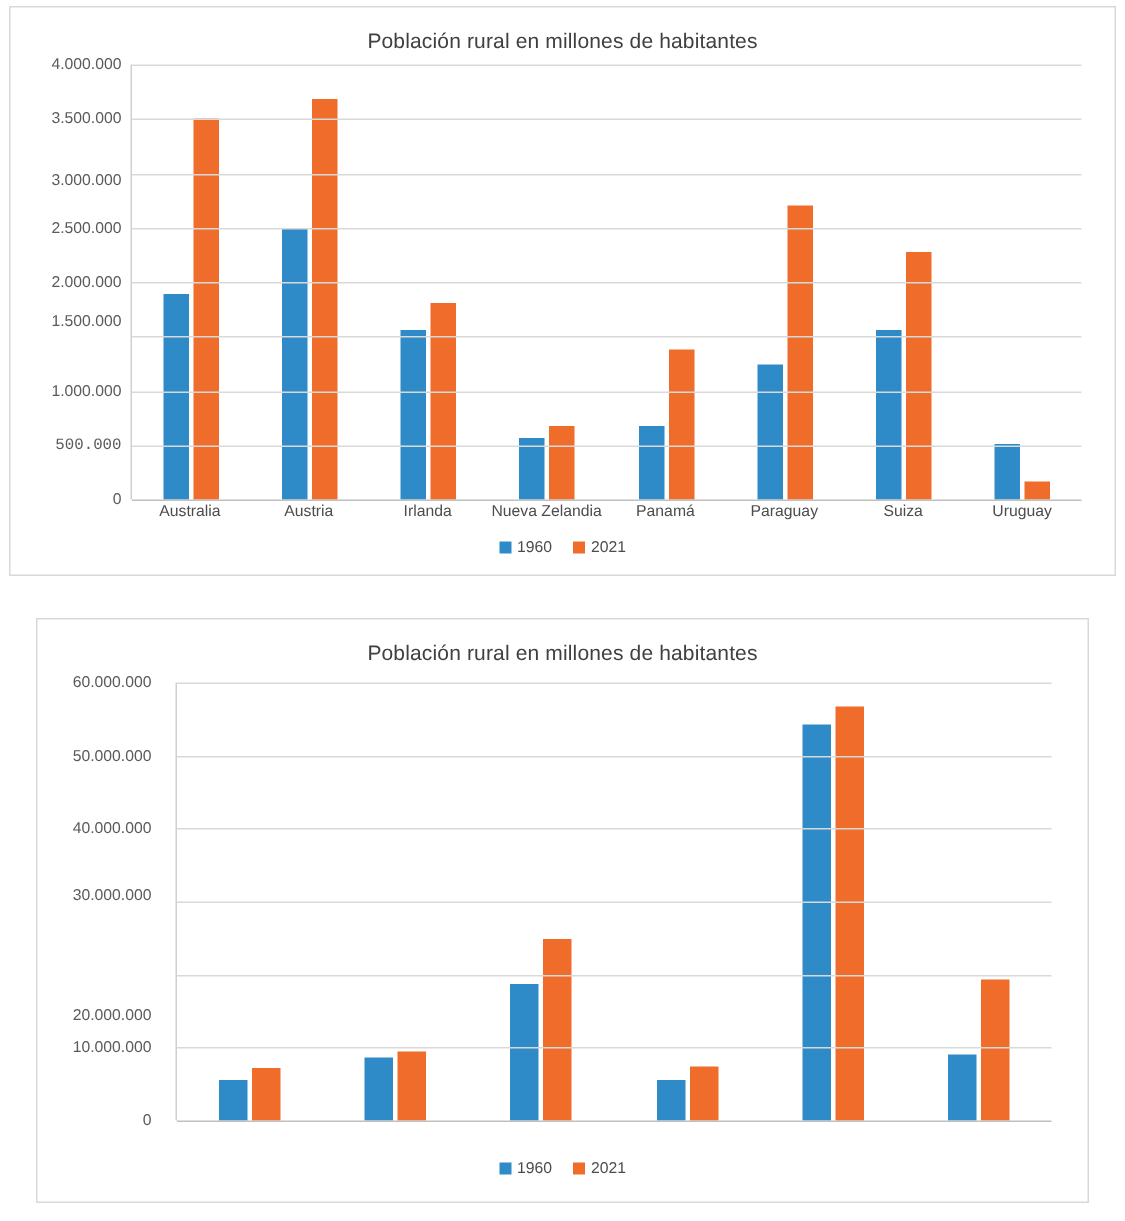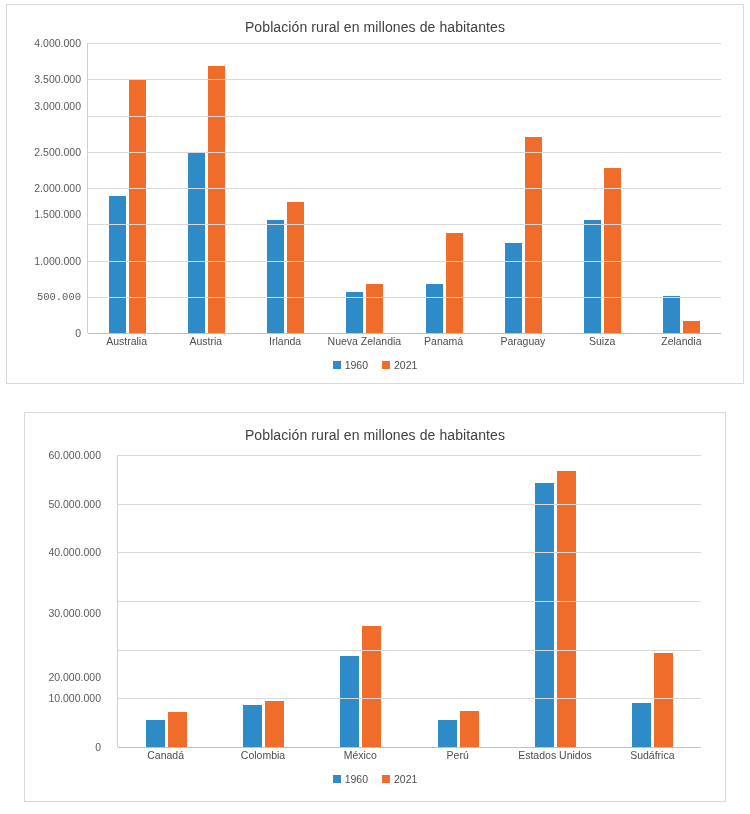--- a/index.html
+++ b/index.html
@@ -158,21 +158,21 @@
 
 <div class="page">
 
   <div class="chart-card" id="card-1">
     <div class="chart-title">Población rural en millones de habitantes</div>
 
     <div class="plot-wrap" id="plot-1">
       <div class="y-labels" id="ylabels-1">
           <div class="y-label" style="top: 0px;">4.000.000</div>
           <div class="y-label" style="top: 36.25px;">3.500.000</div>
-          <div class="y-label" style="top: 63px; text-align: center;">3.000.000</div>
+          <div class="y-label" style="top: 77px; text-align: center;">3.000.000</div>
           <div class="y-label" style="top: 108.75px;">2.500.000</div>
           <div class="y-label" style="top: 145px;">2.000.000</div>
           <div class="y-label" style="top: 171px;">1.500.000</div>
           <div class="y-label" style="top: 217.5px;">1.000.000</div>
           <div class="y-label" style="top: 253.75px; font-family: Liberation Mono, monospace;">500.000</div>
           <div class="y-label" style="top: 290px;">0</div>
         </div>
       <div class="grid-area" id="grid-1">
         <div class="bars-row" id="bars-1">
             <div class="group">
@@ -219,21 +219,21 @@
           <div class="gridline axis" style="top: 290px;"></div>
         </div>
       <div class="x-labels" id="xlab-1">
           <div class="x-label">Australia</div>
           <div class="x-label">Austria</div>
           <div class="x-label">Irlanda</div>
           <div class="x-label">Nueva Zelandia</div>
           <div class="x-label">Panamá</div>
           <div class="x-label">Paraguay</div>
           <div class="x-label">Suiza</div>
-          <div class="x-label">Zelandia</div>
+          <div class="x-label">Uruguay</div>
         </div>
     </div>
 
     <div class="legend" id="legend-1">
         <div class="legend-item">
           <span class="swatch s1"></span>
           <span>1960</span>
         </div>
         <div class="legend-item">
           <span class="swatch s2"></span>
@@ -243,21 +243,21 @@
   </div>
 
   <div class="chart-card" id="card-2">
     <div class="chart-title">Población rural en millones de habitantes</div>
 
     <div class="plot-wrap" id="plot-2">
       <div class="y-labels" id="ylabels-2">
           <div class="y-label" style="top: 0px;">60.000.000</div>
           <div class="y-label" style="top: 48.6667px;">50.000.000</div>
           <div class="y-label" style="top: 97.3333px;">40.000.000</div>
-          <div class="y-label" style="top: 158px;">30.000.000</div>
+          <div class="y-label" style="top: 142px;">30.000.000</div>
           <div class="y-label" style="top: 194.667px; margin-top: 27px;">20.000.000</div>
           <div class="y-label" style="top: 243.333px;">10.000.000</div>
           <div class="y-label" style="top: 292px;">0</div>
         </div>
       <div class="grid-area" id="grid-2">
         <div class="bars-row" id="bars-2">
             <div class="group">
               <div class="bar s1" style="height: 27.2533px;"></div>
               <div class="bar s2" style="height: 34.5533px;"></div>
             </div>
@@ -283,28 +283,20 @@
             </div>
           </div>
       <div class="gridline" style="top: 0px;"></div>
           <div class="gridline" style="top: 48.6667px;"></div>
           <div class="gridline" style="top: 97.3333px;"></div>
           <div class="gridline" style="top: 146px;"></div>
           <div class="gridline" style="top: 194.667px;"></div>
           <div class="gridline" style="top: 243.333px;"></div>
           <div class="gridline axis" style="top: 292px;"></div>
         </div>
-      <div class="x-labels" id="xlab-2">
-          <div class="x-label">Canadá</div>
-          <div class="x-label">Colombia</div>
-          <div class="x-label">México</div>
-          <div class="x-label">Perú</div>
-          <div class="x-label">Estados Unidos</div>
-          <div class="x-label">Sudáfrica</div>
-        </div>
     </div>
 
     <div class="legend" id="legend-2">
         <div class="legend-item">
           <span class="swatch s1"></span>
           <span>1960</span>
         </div>
         <div class="legend-item">
           <span class="swatch s2"></span>
           <span>2021</span>

